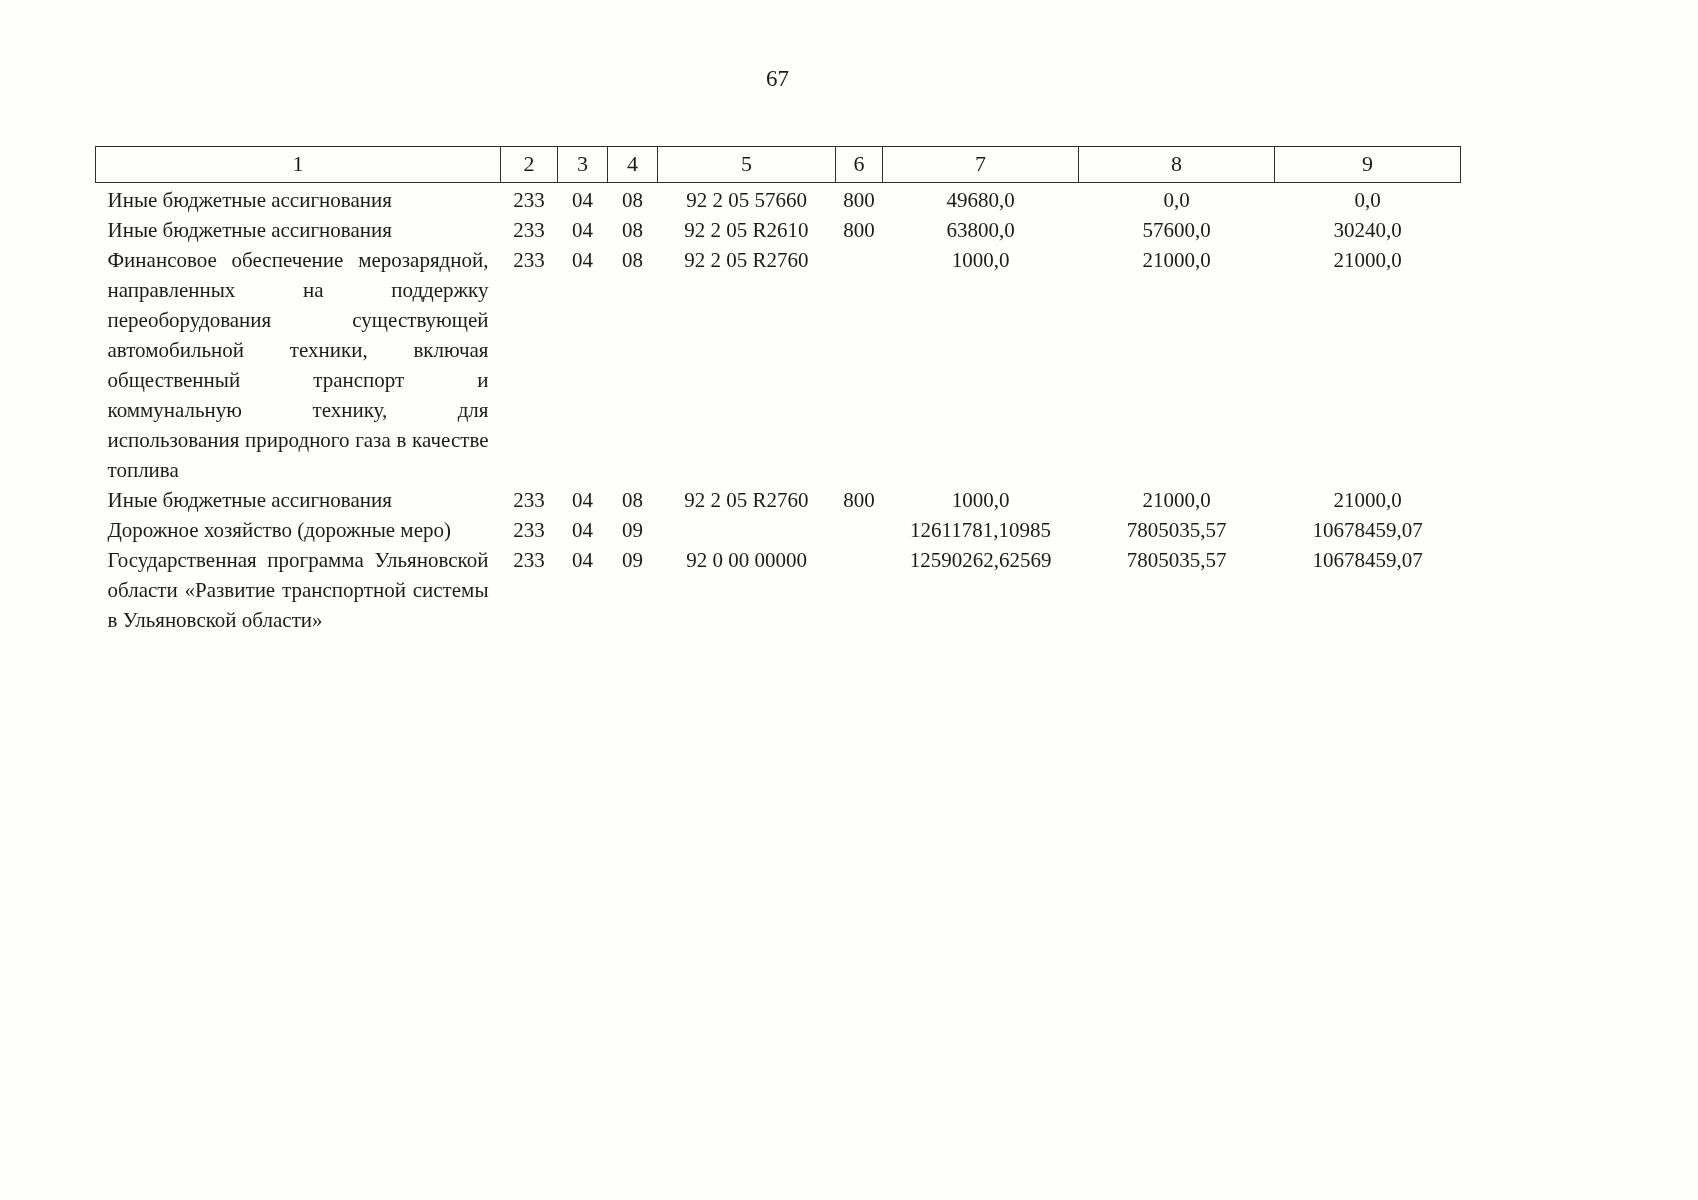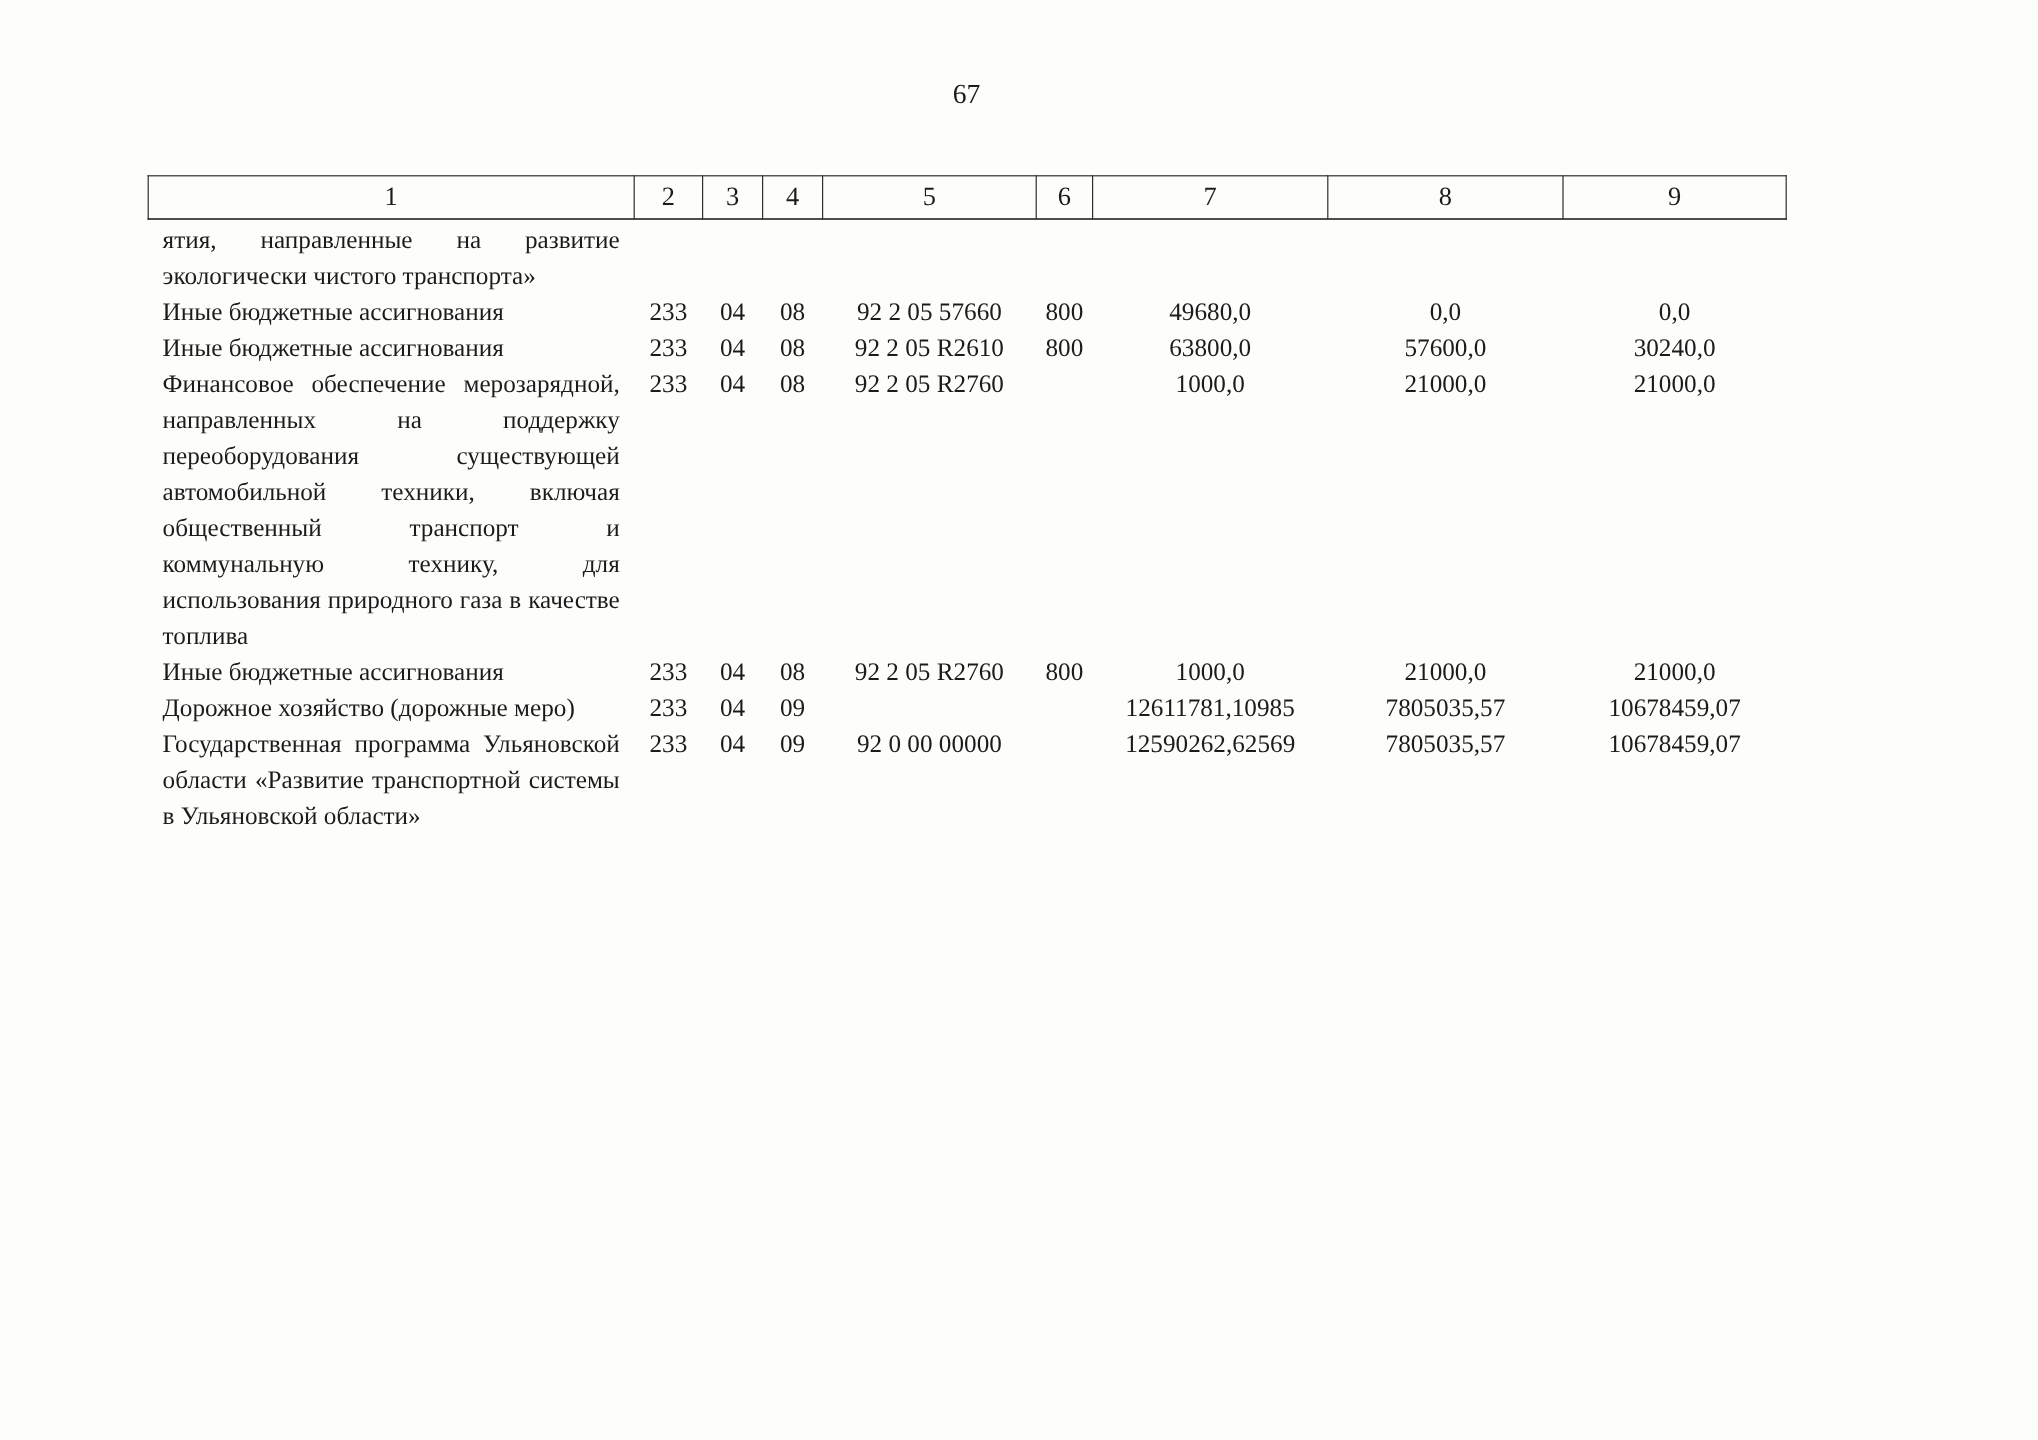--- a/index.html
+++ b/index.html
@@ -11,21 +11,20 @@
     height: 1200px;
     overflow: hidden;
     background: #fdfdfb;
     color: #1b1b1b;
     font-family: "Liberation Serif", "DejaVu Serif", serif;
   }
   .page {
     position: relative;
     width: 1383px;
     height: 1200px;
-    padding-left: 28px;
   }
   .page-number {
     width: 1365px;
     margin: 0 0 0 95px;
     padding-top: 64px;
     text-align: center;
     font-size: 23px;
     line-height: 30px;
   }
   table.budget-table {
@@ -101,31 +100,20 @@
           <th>4</th>
           <th>5</th>
           <th>6</th>
           <th>7</th>
           <th>8</th>
           <th>9</th>
         </tr>
     </thead>
     <tbody>
         <tr>
-          <td class="c1">ятия, направленные на развитие экологически чистого транспорта»</td>
-          <td class="c2"></td>
-          <td class="c3"></td>
-          <td class="c4"></td>
-          <td class="c5"></td>
-          <td class="c6"></td>
-          <td class="c7"></td>
-          <td class="c8"></td>
-          <td class="c9"></td>
-        </tr>
-        <tr>
           <td class="c1">Иные бюджетные ассигнования</td>
           <td class="c2">233</td>
           <td class="c3">04</td>
           <td class="c4">08</td>
           <td class="c5">92 2 05 57660</td>
           <td class="c6">800</td>
           <td class="c7">49680,0</td>
           <td class="c8">0,0</td>
           <td class="c9">0,0</td>
         </tr>

